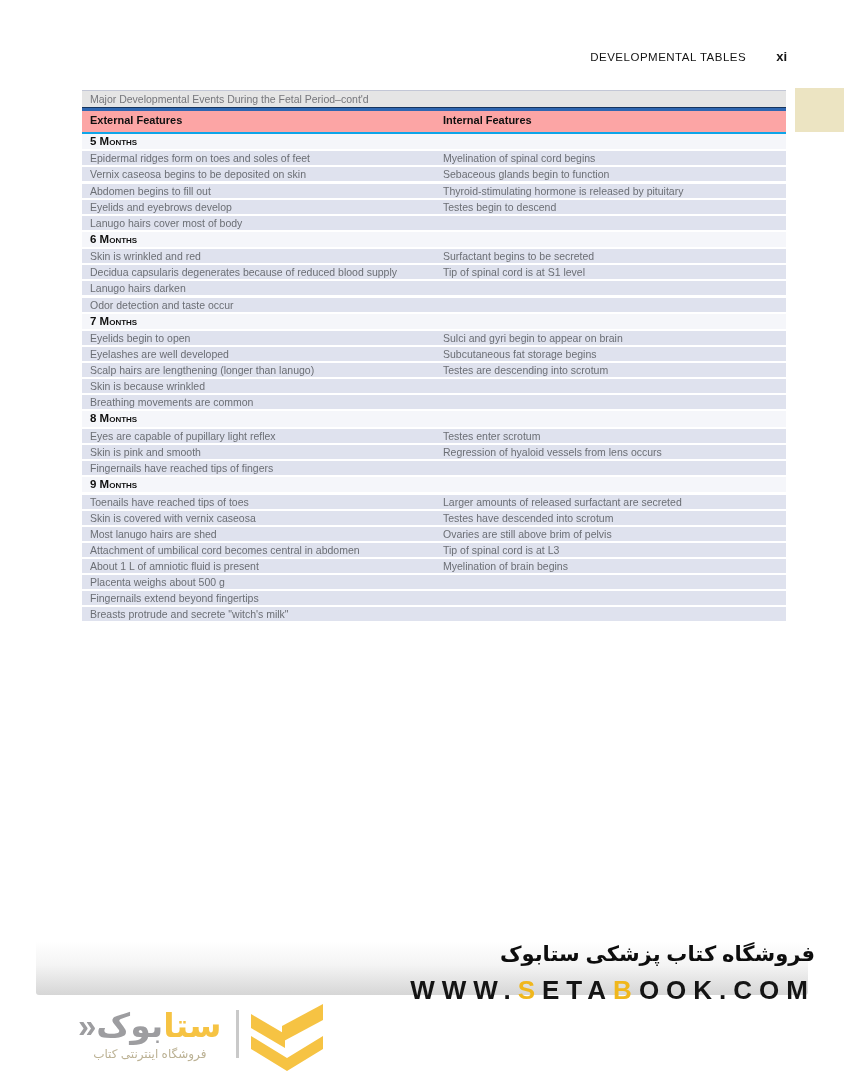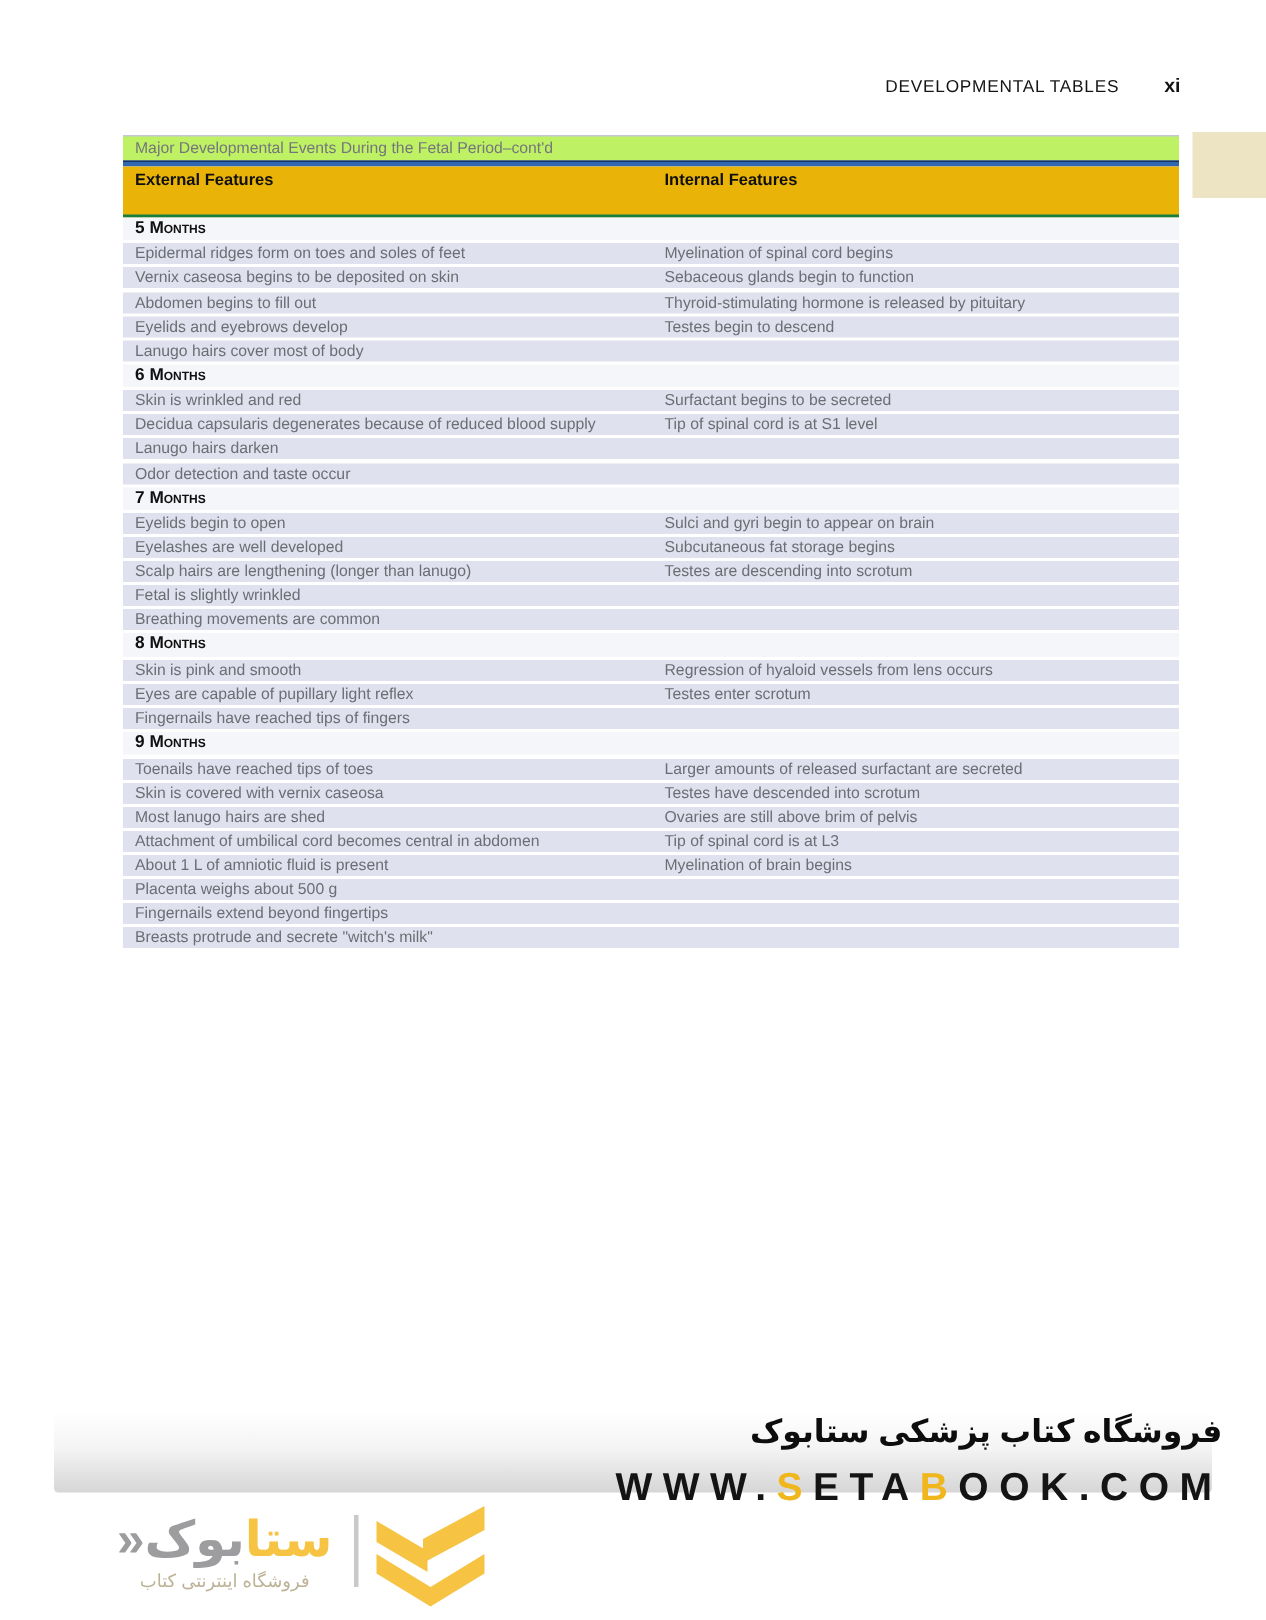--- a/index.html
+++ b/index.html
@@ -10,23 +10,23 @@
 
   
   .running-head { position:absolute; top:49px; right:57px; font-size:11.5px; color:#141414; letter-spacing:.5px; white-space:nowrap; }
   .running-head .pgnum { font-weight:bold; font-size:13px; margin-left:30px; letter-spacing:0; }
 
   
   .sticky-tab { position:absolute; top:88px; right:0; width:49px; height:44px; background:#ece4c2; }
 
   
   .dev-table { position:absolute; left:82px; top:90px; width:704px; }
-  .t-title { background:#bef264; color:#75767b; font-size:10.5px; height:17px; line-height:17px; padding-left:8px; border-top:1px solid #c3c7d6; white-space:nowrap; overflow:hidden; }
+  .t-title { background:#e5e5e5; color:#75767b; font-size:10.5px; height:17px; line-height:17px; padding-left:8px; border-top:1px solid #c3c7d6; white-space:nowrap; overflow:hidden; }
   .t-rule-blue { height:4px; background:#2f67b1; border-top:1px solid #16355e; }
-  .t-head { display:grid; grid-template-columns:353px 1fr; background:#eab308; height:34px; line-height:19px; font-weight:bold; font-size:11px; color:#101010; border-bottom:2px solid #15803d; }
+  .t-head { display:grid; grid-template-columns:353px 1fr; background:#fca5a5; height:23px; line-height:19px; font-weight:bold; font-size:11px; color:#101010; border-bottom:2px solid #0ea5e9; }
   .t-head > div { padding-left:8px; white-space:nowrap; overflow:hidden; }
 
   .t-section-label { height:15.3px; line-height:15.3px; margin-bottom:2.1px; background:#f5f6fa; font-weight:bold; font-size:11.5px; color:#101010; padding-left:8px; font-variant:small-caps; white-space:nowrap; overflow:hidden; }
   .t-row { display:grid; grid-template-columns:353px 1fr; height:14px; line-height:15.3px; margin-bottom:2.1px; background:#dfe2ee; font-size:10.5px; color:#6b6e74; }
   .t-row > div { padding-left:8px; white-space:nowrap; overflow:hidden; }
 
   
   .page-shadow { position:absolute; left:36px; top:941px; width:772px; height:54px; border-radius:0 0 3px 3px;
                  background:linear-gradient(180deg,#ffffff 0%,#f4f4f4 45%,#dedede 85%,#d6d6d6 100%); }
 
@@ -109,34 +109,34 @@
         </div>
         <div class="t-row">
           <div>Eyelashes are well developed</div>
           <div>Subcutaneous fat storage begins</div>
         </div>
         <div class="t-row">
           <div>Scalp hairs are lengthening (longer than lanugo)</div>
           <div>Testes are descending into scrotum</div>
         </div>
         <div class="t-row">
-          <div>Fetal is slightly wrinkled</div>
+          <div>Skin is because wrinkled</div>
         </div>
         <div class="t-row">
           <div>Breathing movements are common</div>
           <div></div>
         </div>
         <div class="t-section-label">8 Months</div>
         <div class="t-row">
+          <div>Eyes are capable of pupillary light reflex</div>
+          <div>Testes enter scrotum</div>
+        </div>
+        <div class="t-row">
           <div>Skin is pink and smooth</div>
           <div>Regression of hyaloid vessels from lens occurs</div>
-        </div>
-        <div class="t-row">
-          <div>Eyes are capable of pupillary light reflex</div>
-          <div>Testes enter scrotum</div>
         </div>
         <div class="t-row">
           <div>Fingernails have reached tips of fingers</div>
           <div></div>
         </div>
         <div class="t-section-label">9 Months</div>
         <div class="t-row">
           <div>Toenails have reached tips of toes</div>
           <div>Larger amounts of released surfactant are secreted</div>
         </div>

